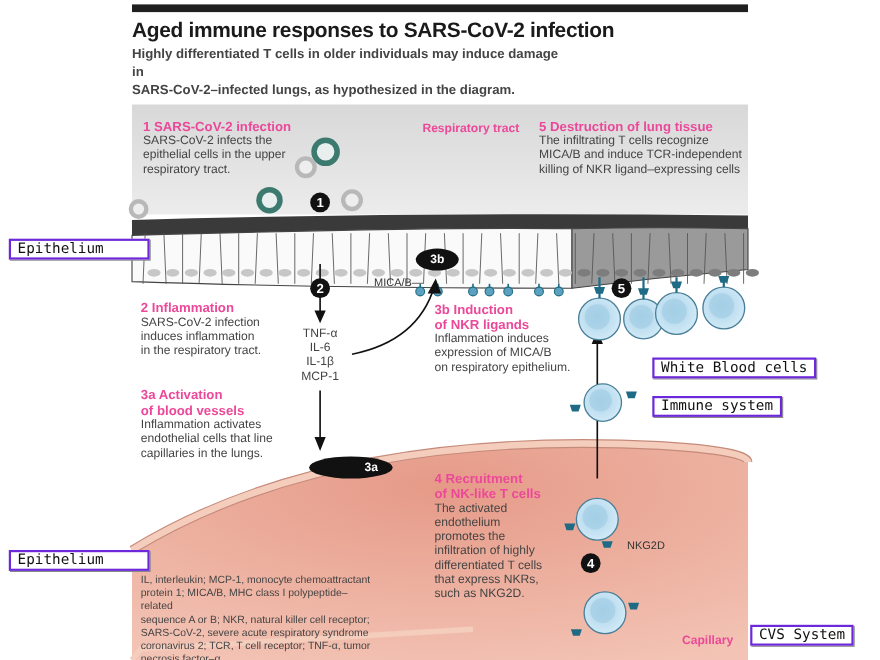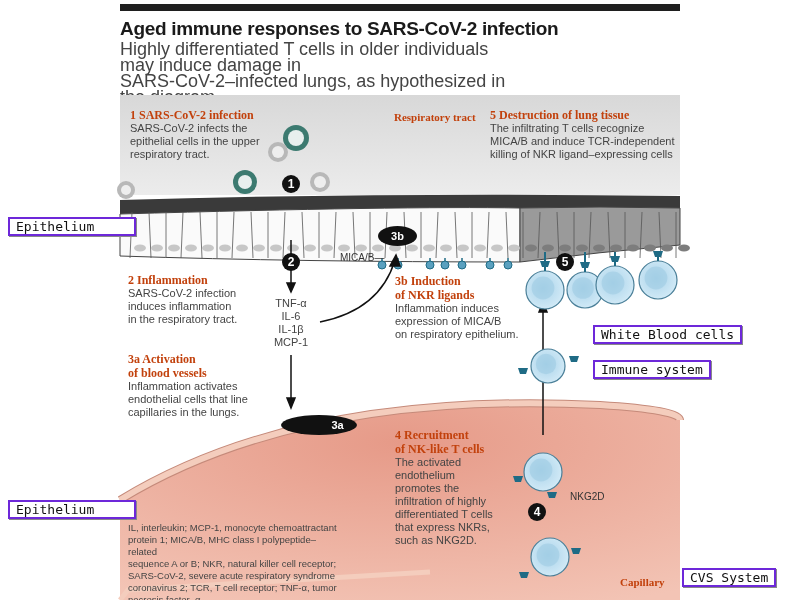--- a/index.html
+++ b/index.html
@@ -1,22 +1,22 @@
 <!DOCTYPE html>
 <html><head>
 <meta charset="utf-8">
 <style>
   html, body { margin:0; padding:0; background:#ffffff; }
   body { width:800px; height:600px; position:relative; overflow:hidden; font-family:"Liberation Sans", sans-serif; color:#222; }
   .abs { position:absolute; }
   #topbar { left:120px; top:4px; width:560px; height:7px; background:#1f1f1f; }
   #title { left:120px; top:18px; font-size:19px; font-weight:bold; letter-spacing:-0.3px; color:#1a1a1a; }
-  #subtitle { left:120px; top:41px; font-size:18px; line-height:16px; color:#444; width:400px; }
+  #subtitle { left:120px; top:41px; font-size:12px; line-height:16px; color:#444; width:400px;font-weight:bold; }
   #diagram { left:0; top:0; }
-  .head { font-weight:bold; font-size:12px; color:#c2410c; line-height:14px;font-family:Liberation Serif, serif; }
+  .head { font-weight:bold; font-size:12px; color:#ec4899; line-height:14px; }
   .body { font-size:11px; color:#444; line-height:13px; }
   .block { position:absolute; }
   .mini { font-size:10px; color:#333; }
   .label-box { position:absolute; background:#fff; border:2px solid #6d28d9; font-family:"DejaVu Sans Mono", monospace; font-size:13px; color:#111; padding:0 6px; white-space:nowrap; box-shadow:1px 1px 0 #888; }
   .num { position:absolute; width:18px; height:18px; border-radius:50%; background:#111; color:#fff; font-weight:bold; font-size:12px; text-align:center; line-height:18px; }
   .num.wide { width:39px; height:20px; line-height:20px; font-size:11px; }
   #glossary { left:128px; top:522px; width:215px; font-size:9.5px; line-height:12px; color:#444; }
 </style>
 </head>
 <body>
@@ -224,21 +224,21 @@
     </g>
 </svg>
 
 <div class="num" style="left:282px;top:175px;">1</div>
 <div class="num" style="left:282px;top:253px;">2</div>
 <div class="num wide" style="left:281px;top:415px;padding-left:37px;">3a</div>
 <div class="num wide" style="left:378px;top:226px;">3b</div>
 <div class="num" style="left:528px;top:503px;">4</div>
 <div class="num" style="left:556px;top:253px;">5</div>
 
-<div class="block head" style="left:350px;top:110px;font-size:11px;padding-left:44px;">Respiratory tract</div>
+<div class="block head" style="left:340px;top:110px;font-size:11px;padding-left:44px;">Respiratory tract</div>
 <div class="block head" style="left:620px;top:575px;font-size:11px;">Capillary</div>
 
 <div class="block" style="left:130px;top:108px;">
   <div class="head">1  SARS-CoV-2 infection</div>
   <div class="body">SARS-CoV-2 infects the</div>
   <div class="body">epithelial cells in the upper</div>
   <div class="body">respiratory tract.</div>
 </div>
 
 <div class="block" style="left:490px;top:108px;">

